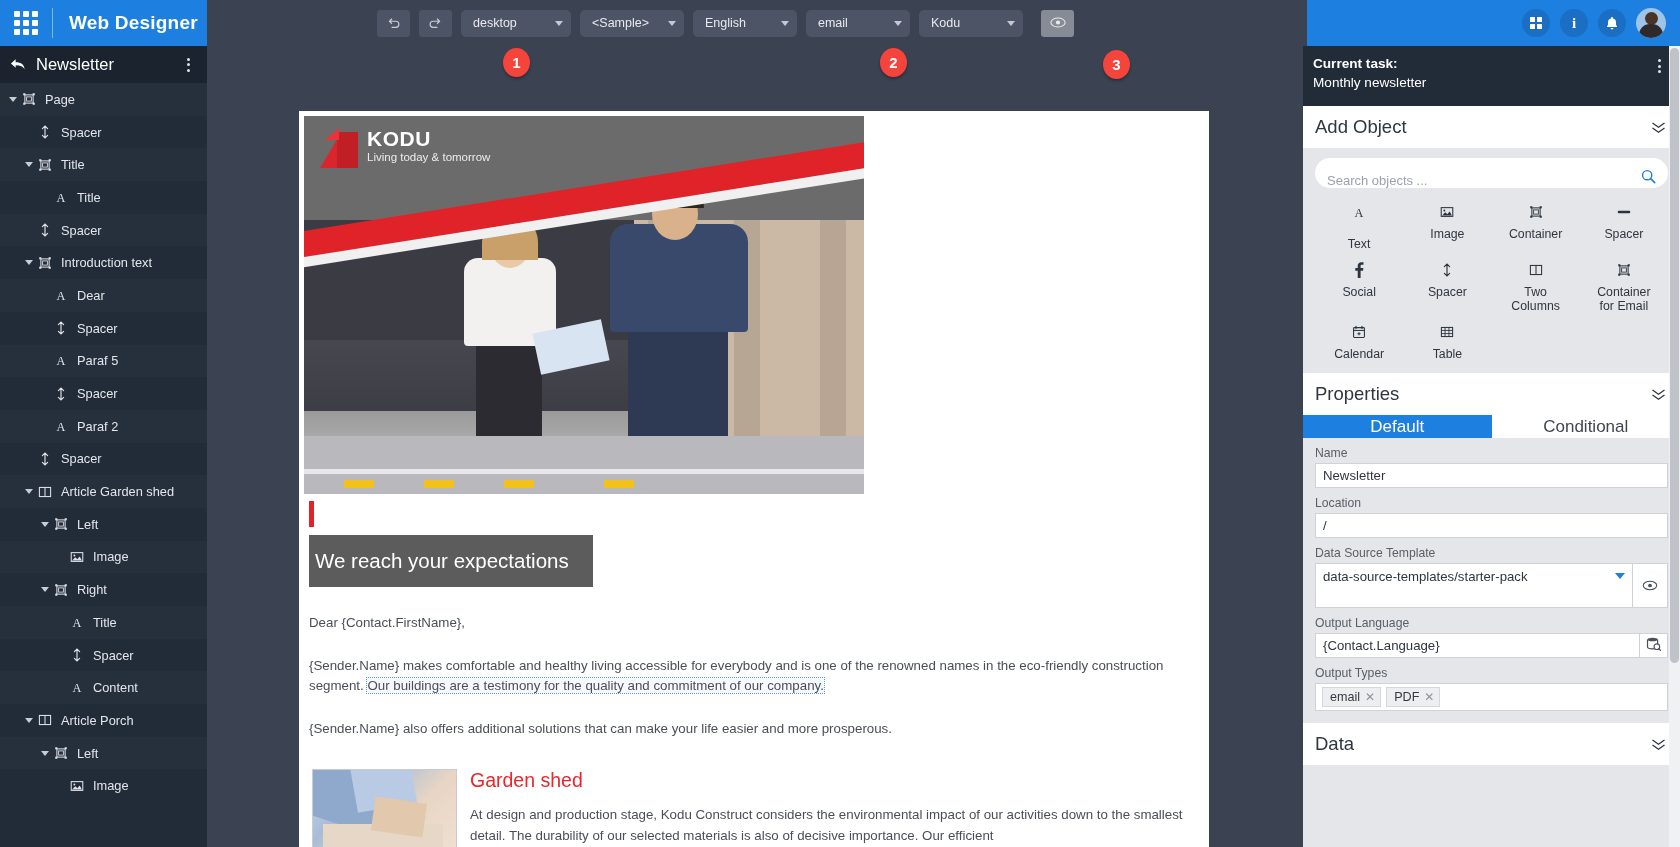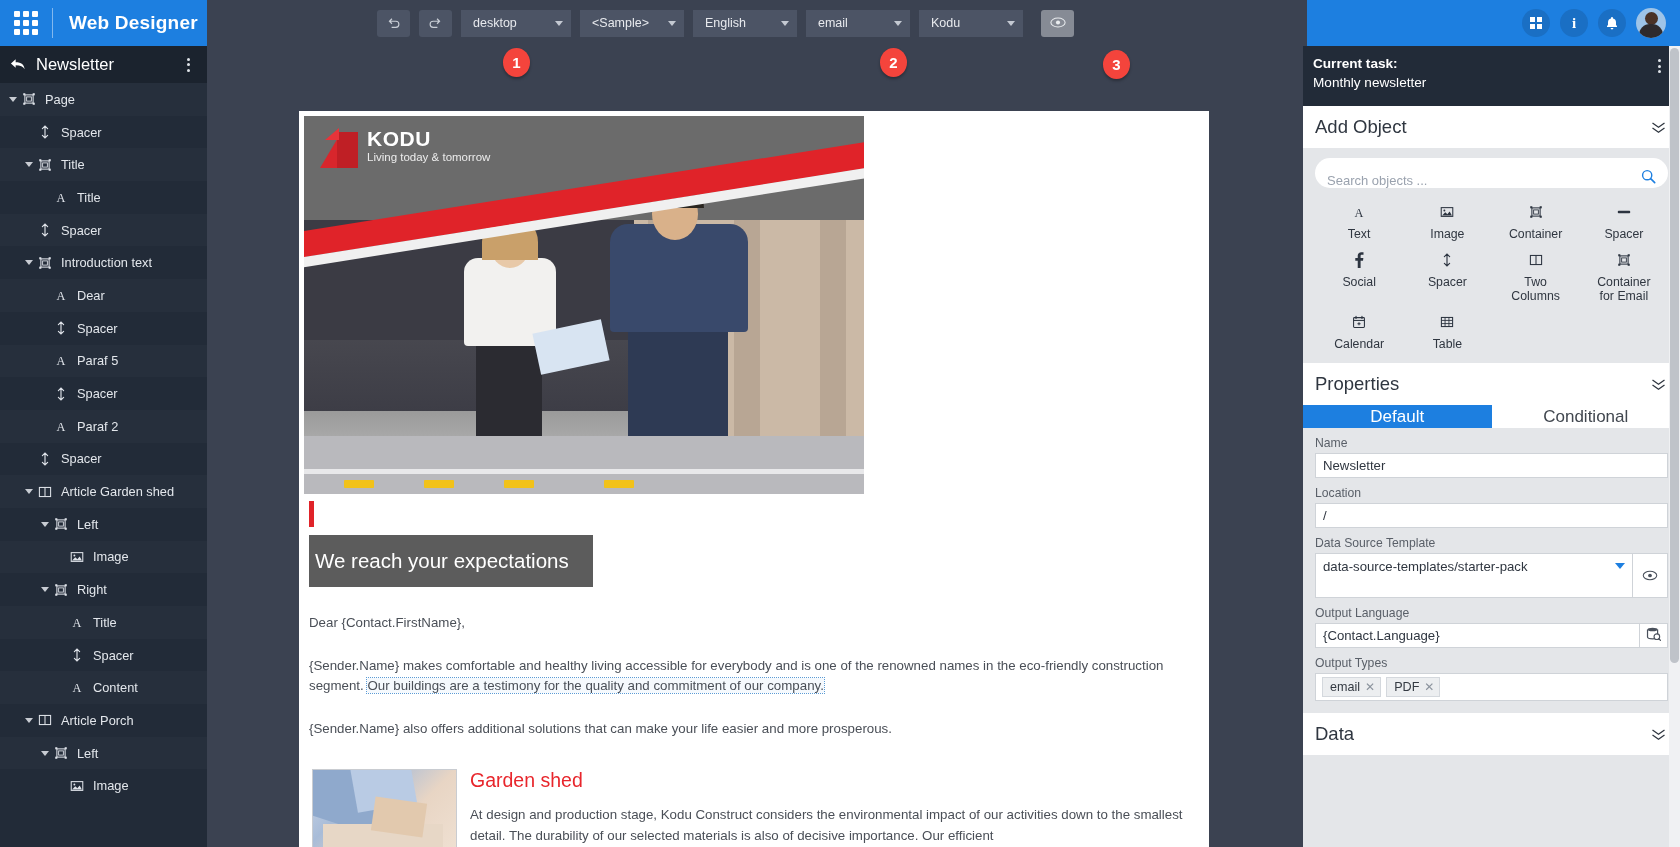--- a/index.html
+++ b/index.html
@@ -16,21 +16,21 @@
   .brand { width: 207px; height: 46px; background: #1d7fe0; display: flex; align-items: center; flex-shrink: 0; }
   .waffle { width: 52px; display: flex; align-items: center; justify-content: center; cursor: pointer; }
   .waffle-grid { display: grid; grid-template-columns: repeat(3, 6px); grid-template-rows: repeat(3, 6px); gap: 3px; }
   .waffle-grid i { background: #fff; border-radius: 1px; display: block; }
   .brand-sep { width: 1px; height: 30px; background: rgba(255,255,255,.45); }
   .brand-title { color: #fff; font-size: 19px; font-weight: bold; padding-left: 16px; letter-spacing: .2px; }
 
   .toolbar { flex: 1; height: 46px; display: flex; align-items: center; padding-left: 170px; gap: 9px; }
   .tbtn { width: 33px; height: 27px; background: #4c5465; border-radius: 3px; display: flex; align-items: center; justify-content: center; cursor: pointer; }
   .tbtn svg { display:block; }
-  .dd { height: 27px; background: #4c5465; border-radius: 0; display: flex; align-items: center; justify-content: space-between; padding: 0 8px 0 12px; color: #e8eaee; font-size: 12.5px; cursor: pointer; }
+  .dd { height: 27px; background: #4c5465; border-radius: 5px; display: flex; align-items: center; justify-content: space-between; padding: 0 8px 0 12px; color: #e8eaee; font-size: 12.5px; cursor: pointer; }
   .dd .cap { white-space: nowrap; overflow: hidden; }
   .dd .caret { width: 0; height: 0; border-left: 4px solid transparent; border-right: 4px solid transparent; border-top: 5px solid #c4c9d2; margin-left: 10px; flex-shrink: 0; }
   .dd-desktop { width: 110px; }
   .dd-sample { width: 104px; }
   .dd-lang { width: 104px; }
   .dd-out { width: 104px; }
   .dd-kodu { width: 104px; }
   .eye-btn { width: 33px; height: 27px; background: #868b95; border-radius: 3px; display: flex; align-items: center; justify-content: center; margin-left: 9px; cursor: pointer; }
 
   .topright { width: 373px; height: 46px; background: #1d7fe0; display: flex; align-items: center; justify-content: flex-end; padding-right: 14px; gap: 10px; flex-shrink: 0; }
@@ -610,21 +610,21 @@
             </svg>
         </span>
       </div>
       <div class="objgrid" id="objgrid">
           <div class="obj">
             <div class="ic">
               <svg width="14" height="15" viewBox="0 0 16 16">
                 <text x="8" y="13.2" font-family="Liberation Serif, serif" font-size="14" fill="#2c3440" text-anchor="middle">A</text>
               </svg>
             </div>
-            <div class="lb" style="white-space: pre-line;">Text</div>
+            <div class="lb" style="white-space: pre-line; margin-top: 10px;">Text</div>
           </div>
           <div class="obj">
             <div class="ic">
               <svg width="14" height="14" viewBox="0 0 16 16">
                 <rect x="1.4" y="3" width="13.2" height="10" fill="none" stroke="#2c3440" stroke-width="1.2"></rect>
                 <circle cx="5" cy="6.3" r="1.1" fill="#2c3440"></circle>
                 <path d="M2.4 12L6 8.2l2.4 2.3 2.6-3.1 2.6 4.6z" fill="#2c3440"></path>
               </svg>
             </div>
             <div class="lb" style="white-space: pre-line;">Image</div>

